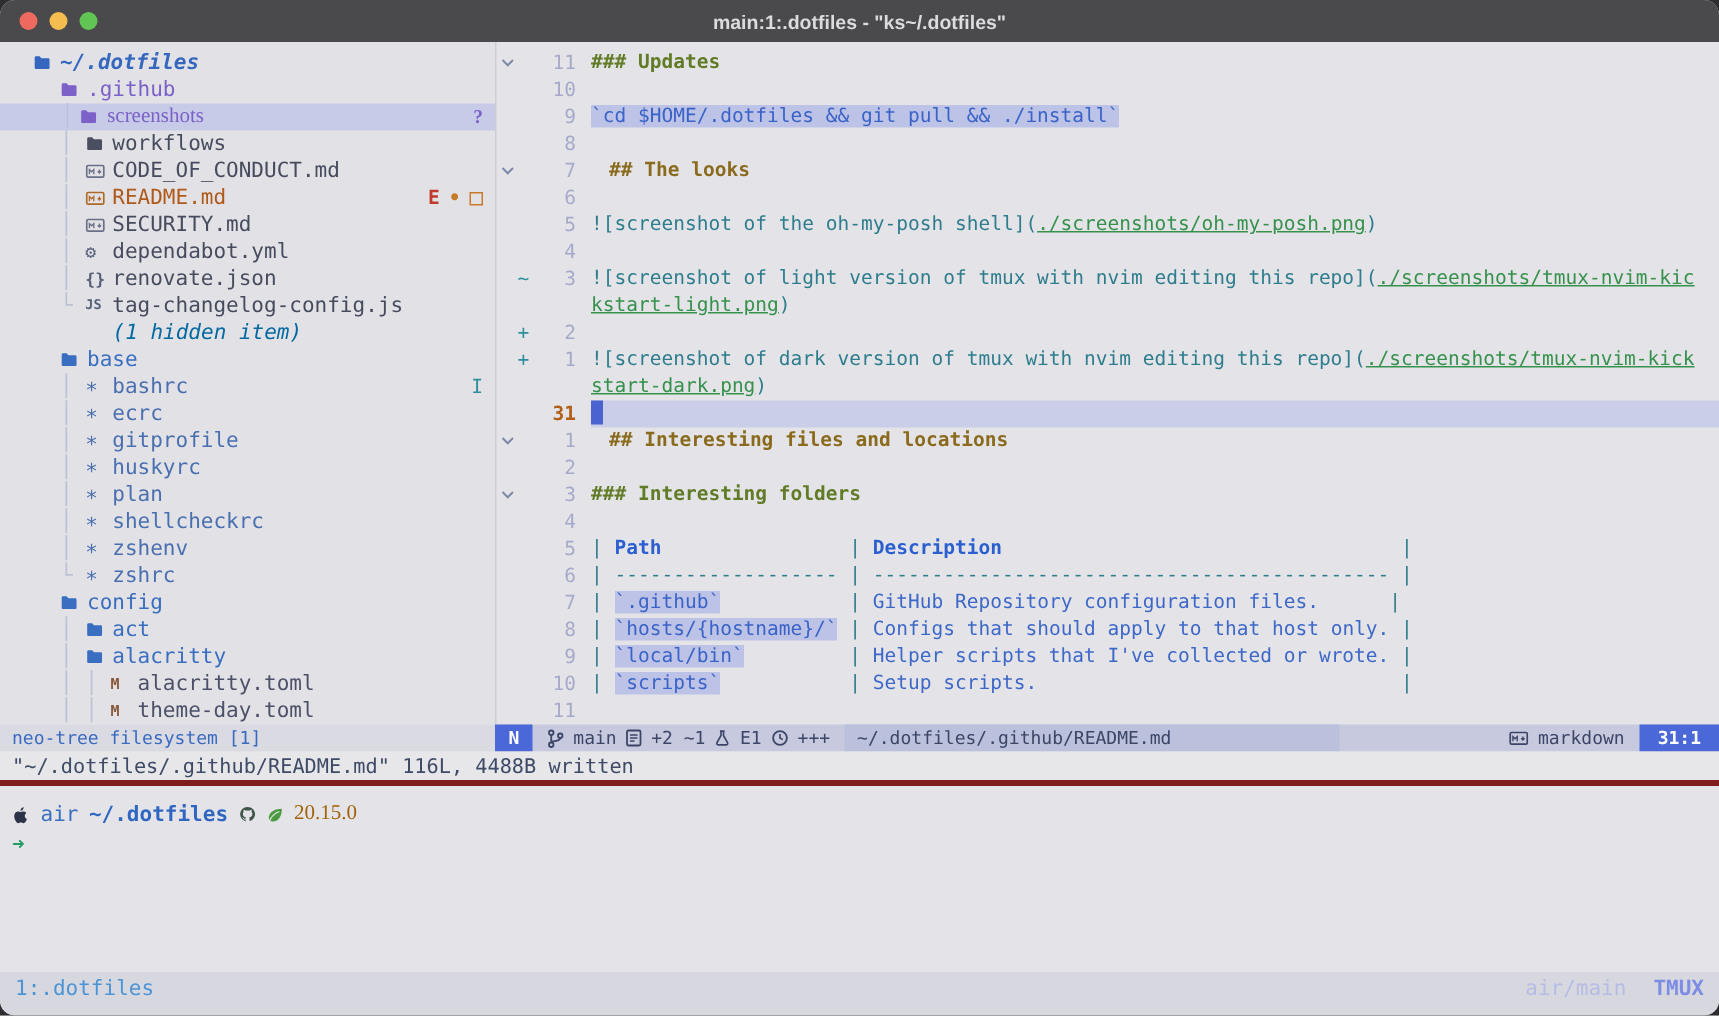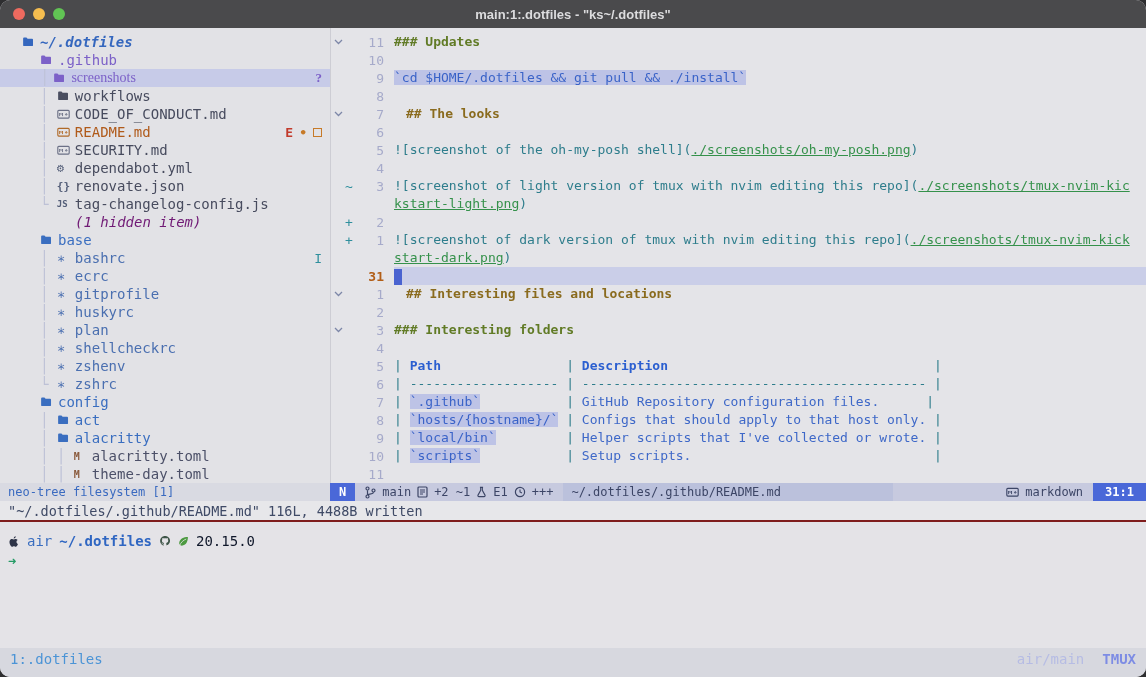--- a/index.html
+++ b/index.html
@@ -24,21 +24,21 @@
   .ticon { display:inline-flex; width:18px; justify-content:flex-start; align-items:center; flex:none; }
   .ticon svg { display:block; }
   .tbadges { margin-left:auto; margin-right:8px; display:flex; gap:6px; align-items:center; font-size:13px; font-weight:bold; }
   .n-root { color:#3567BE; font-weight:bold; font-style:italic; }
   .n-purple { color:#7C61C8; }
   .n-gray { color:#474B5E; }
   .n-gray2 { color:#4C5068; }
   .n-orange { color:#B05A1A; }
   .n-blue { color:#3A6EC0; }
   .n-blue2 { color:#4A6FB0; }
-  .n-hidden { color:#701a75; font-style:italic; }
+  .n-hidden { color:#0369a1; font-style:italic; }
   .b-purple { color:#7C61C8; }
   .b-red { color:#C23A2B; }
   .b-orange { color:#C77A28; }
   .b-teal { color:#2F8F9D; font-weight:normal; }
   .b-box { width:9px; height:9px; border:1.5px solid #C77A28; display:inline-block; }
 
   
   .eline { height:18px; display:flex; align-items:center; font-size:13px; white-space:pre; }
   .efold { width:14px; flex:none; display:flex; justify-content:center; color:#7D87A8; }
   .esign { width:13px; flex:none; color:#2F8F9D; font-size:13px; }
@@ -65,25 +65,25 @@
   .sl-path { background:#BBC1DC; display:flex; align-items:center; padding:0 8px; flex:none; width:330px; }
   .sl-spacer { flex:1; }
   .sl-ft { display:flex; align-items:center; gap:6px; padding:0 10px; }
   .pos-badge { background:#4A68D8; color:#fff; font-weight:bold; padding:0 12px; display:flex; align-items:center; flex:none; }
   .sl-icon { display:inline-flex; align-items:center; color:#3C4566; }
 
   
   .cmdline { height:19px; flex:none; background:#E7E7EA; color:#3F4A66; font-family:"DejaVu Sans Mono","Liberation Mono",monospace; font-size:13.5px; display:flex; align-items:center; padding-left:8px; white-space:pre; }
 
   
-  .shell { flex:1; background:#E4E3E7; border-top:2px solid #7f1d1d; font-family:"DejaVu Sans Mono","Liberation Mono",monospace; font-size:14px; padding:10px 0 0 8px; }
+  .shell { flex:1; background:#E4E3E7; border-top:4px solid #7f1d1d; font-family:"DejaVu Sans Mono","Liberation Mono",monospace; font-size:14px; padding:10px 0 0 8px; }
   .promptline { display:flex; align-items:center; gap:7px; height:18px; white-space:pre; }
   .p-host { color:#3A6EC0; }
   .p-path { color:#2F66C2; font-weight:bold; }
-  .p-ver { color:#0f172a; }
+  .p-ver { color:#a16207;font-family:Liberation Serif, serif; }
   .arrowline { height:18px; margin-top:3px; color:#259B66; font-weight:bold; }
 
   
   .tmuxbar { height:29px; flex:none; background:#D7D8DF; display:flex; align-items:flex-start; padding:3px 10px 0 10px; font-family:"DejaVu Sans Mono","Liberation Mono",monospace; font-size:14px; }
   .tm-left { color:#4B94D6; }
   .tm-right { margin-left:auto; display:flex; gap:18px; }
   .tm-session { color:#B6BCE4; }
   .tm-label { color:#7D8CE4; font-weight:bold; }
 </style>
 </head>

